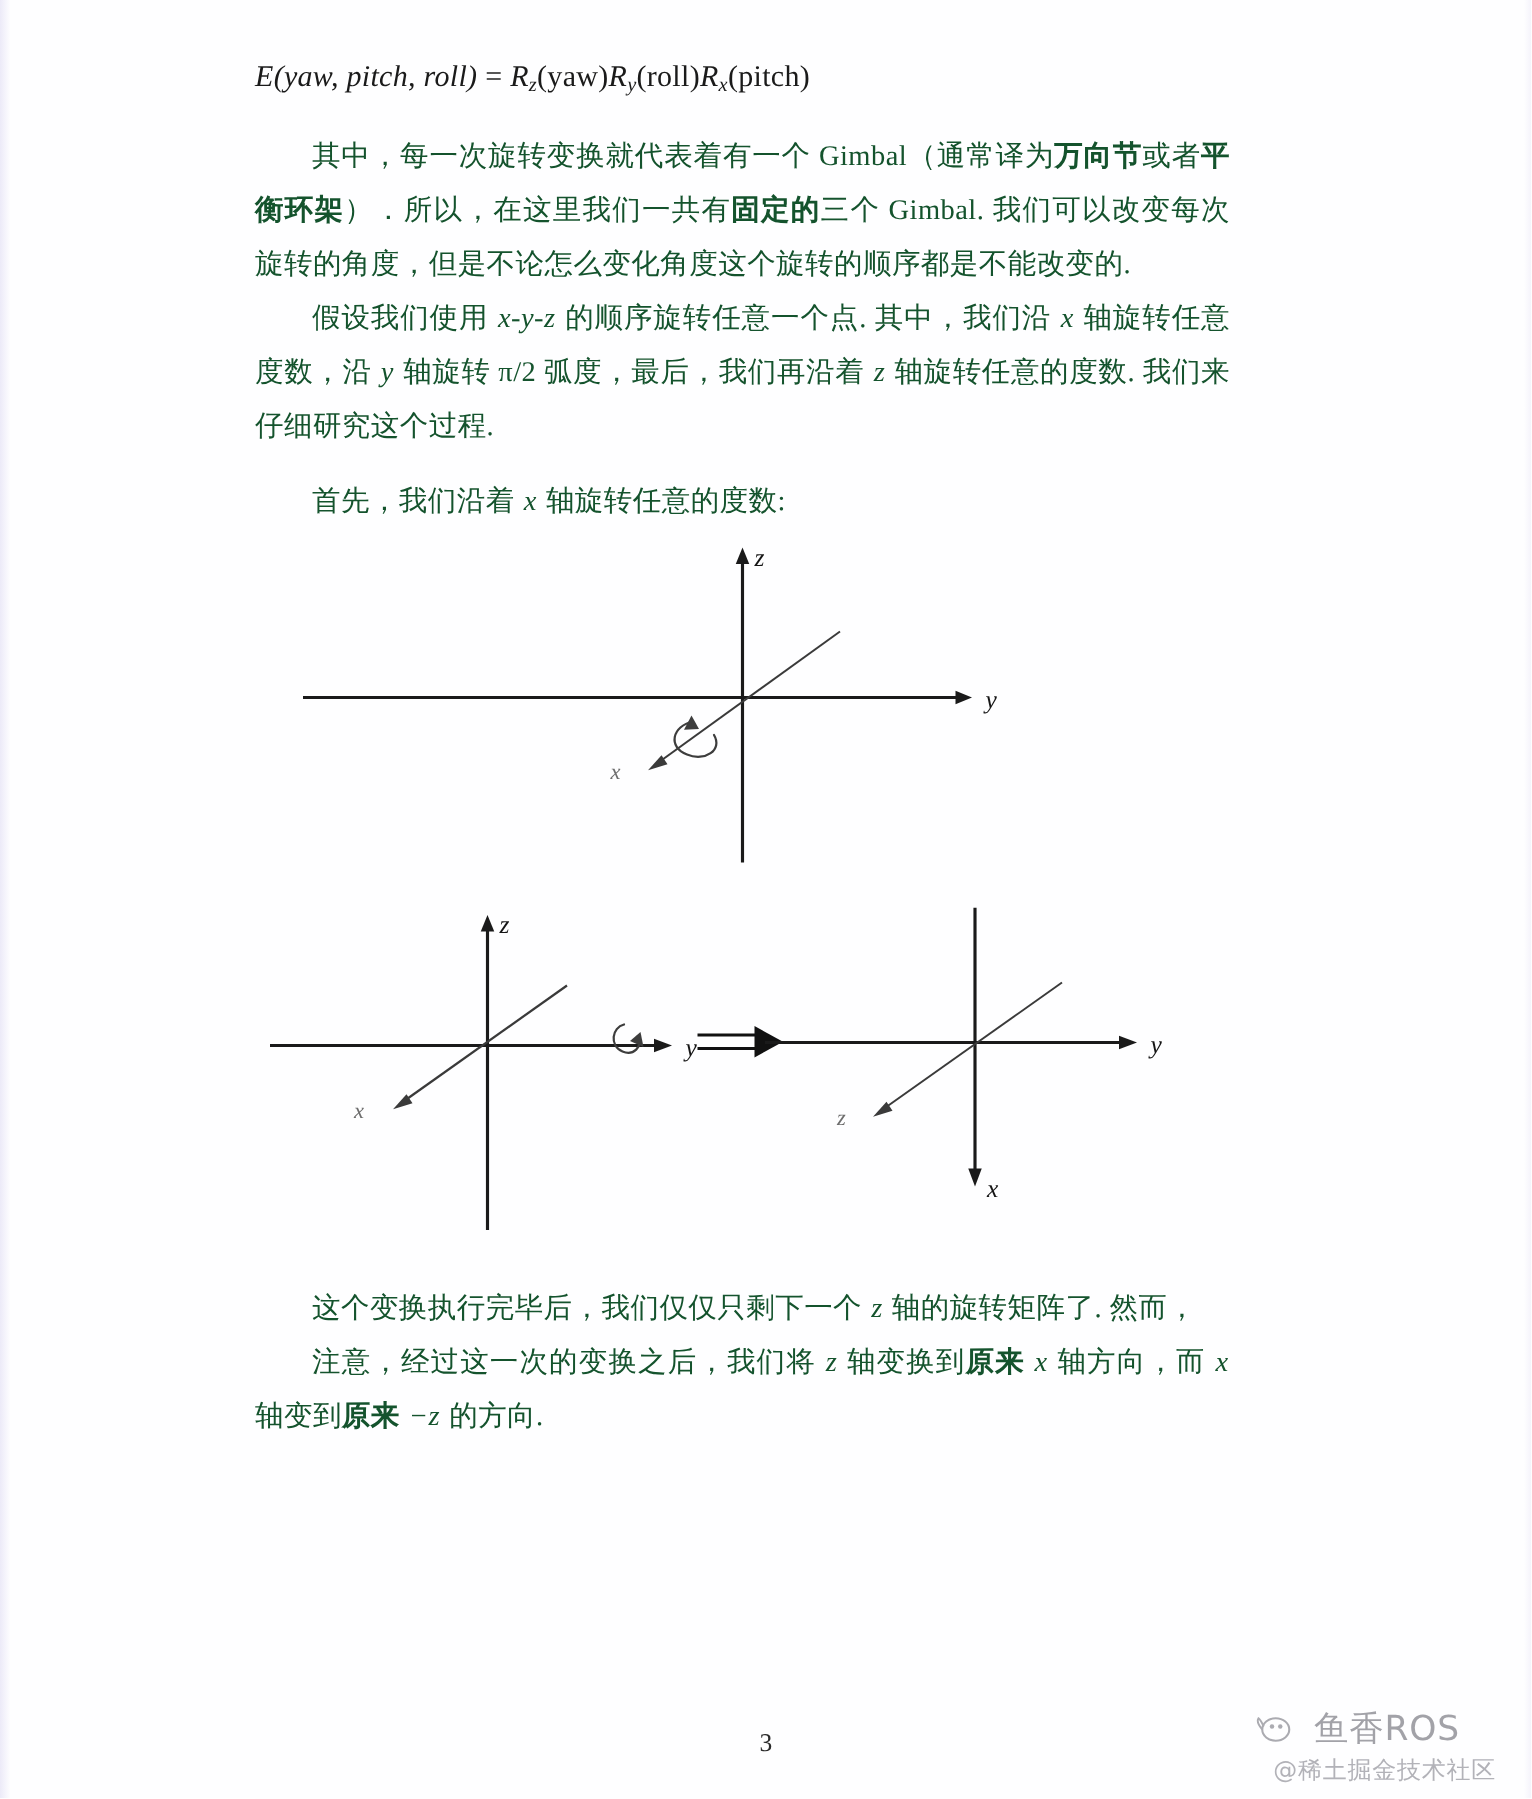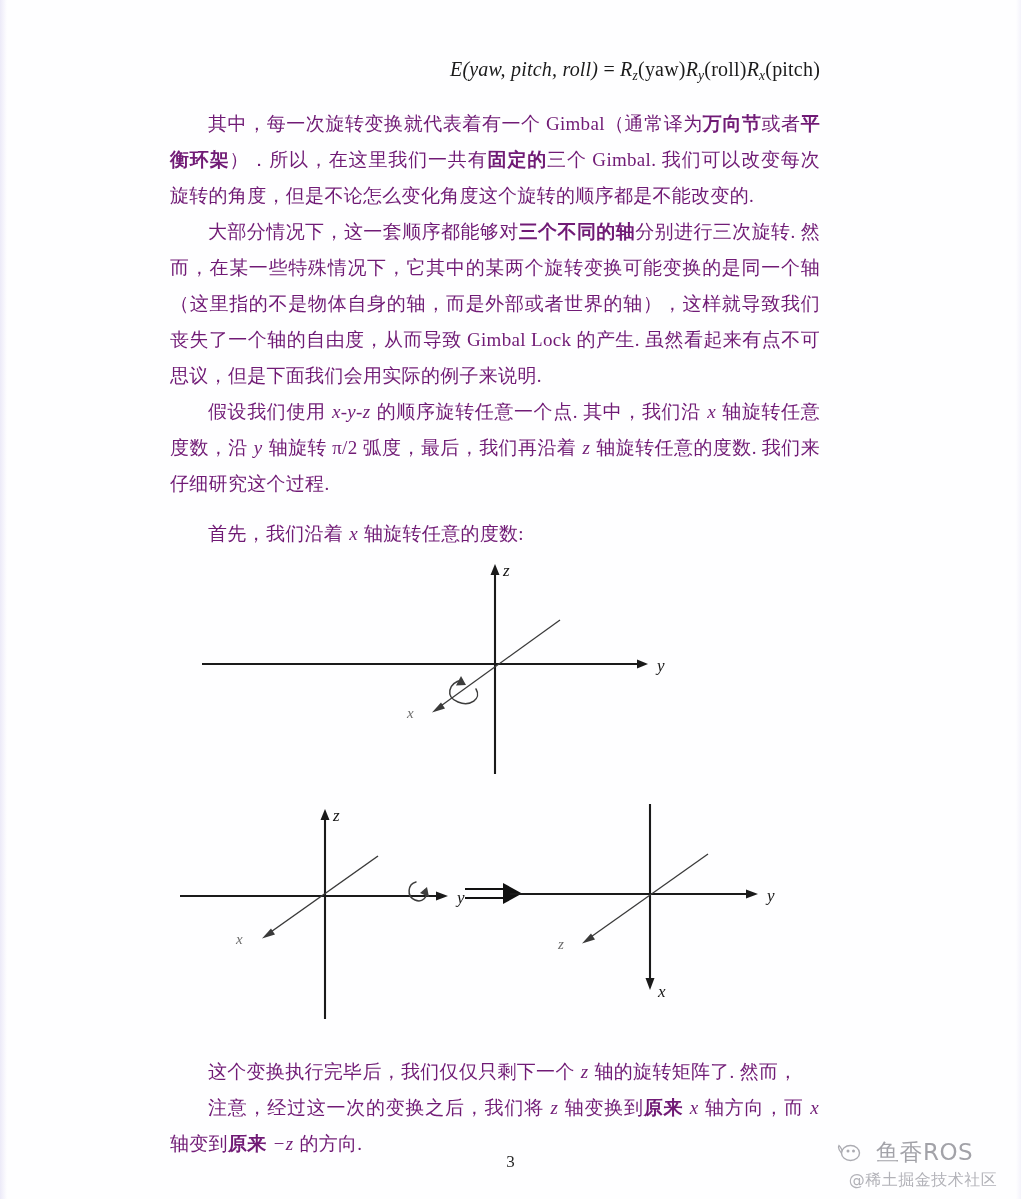--- a/index.html
+++ b/index.html
@@ -33,43 +33,43 @@
 
   .content {
     position: absolute;
     left: 170px;
     top: 0;
     width: 650px;
   }
 
   
   .equation {
-    text-align: right;
+    text-align: left;
     font-family: "Liberation Serif", serif;
     font-size: 20px;
     color: #1a1a1a;
     margin: 0;
-    padding-top: 58px;
+    padding-top: 40px;
     letter-spacing: 0.2px;
     white-space: nowrap;
   }
   .equation i { font-style: italic; }
   .equation .up { font-style: normal; }
   sub {
     font-size: 0.68em;
     vertical-align: -0.28em;
     font-style: italic;
   }
 
   
   p.para {
     font-family: "Liberation Serif", "DejaVu Serif", serif;
     font-size: 19px;
     line-height: 36px;
-    color: #701a75;
+    color: #14532d;
     margin: 0;
     text-align: justify;
     text-justify: inter-ideograph;
     text-indent: 2em;
     letter-spacing: 0.3px;
   }
   p.para b { font-weight: bold; }
   p.para i, span.math {
     font-style: italic;
     font-family: "Liberation Serif", serif;
@@ -155,21 +155,20 @@
   <div class="content">
 
     <div class="equation">
       <i>E(yaw, pitch, roll)</i><span class="up">&nbsp;=&nbsp;</span><i>R</i><sub>z</sub><span class="up">(yaw)</span><i>R</i><sub>y</sub><span class="up">(roll)</span><i>R</i><sub>x</sub><span class="up">(pitch)</span>
     </div>
 
     <div class="gap-md"></div>
 
     <p class="para"><span>其中，每一次旋转变换就代表着有一个 Gimbal（通常译为</span><b>万向节</b><span>或者</span><b>平衡环架</b><span>）．所以，在这里我们一共有</span><b>固定的</b><span>三个 Gimbal. 我们可以改变每次旋转的角度，但是不论怎么变化角度这个旋转的顺序都是不能改变的.</span></p>
 
-    <p class="para"><span>大部分情况下，这一套顺序都能够对</span><b>三个不同的轴</b><span>分别进行三次旋转. 然而，在某一些特殊情况下，它其中的某两个旋转变换可能变换的是同一个轴（这里指的不是物体自身的轴，而是外部或者世界的轴），这样就导致我们丧失了一个轴的自由度，从而导致 Gimbal Lock 的产生. 虽然看起来有点不可思议，但是下面我们会用实际的例子来说明.</span></p>
 
     <p class="para"><span>假设我们使用 </span><span class="math">x-y-z</span><span> 的顺序旋转任意一个点. 其中，我们沿 </span><span class="math">x</span><span> 轴旋转任意度数，沿 </span><span class="math">y</span><span> 轴旋转 π/2 弧度，最后，我们再沿着 </span><span class="math">z</span><span> 轴旋转任意的度数. 我们来仔细研究这个过程.</span></p>
 
     <div class="gap-sm"></div>
 
     <p class="para"><span>首先，我们沿着 </span><span class="math">x</span><span> 轴旋转任意的度数:</span></p>
 
     <div class="figure fig1">
       <svg width="650" height="230" viewBox="0 0 650 230" xmlns="http://www.w3.org/2000/svg">
 

